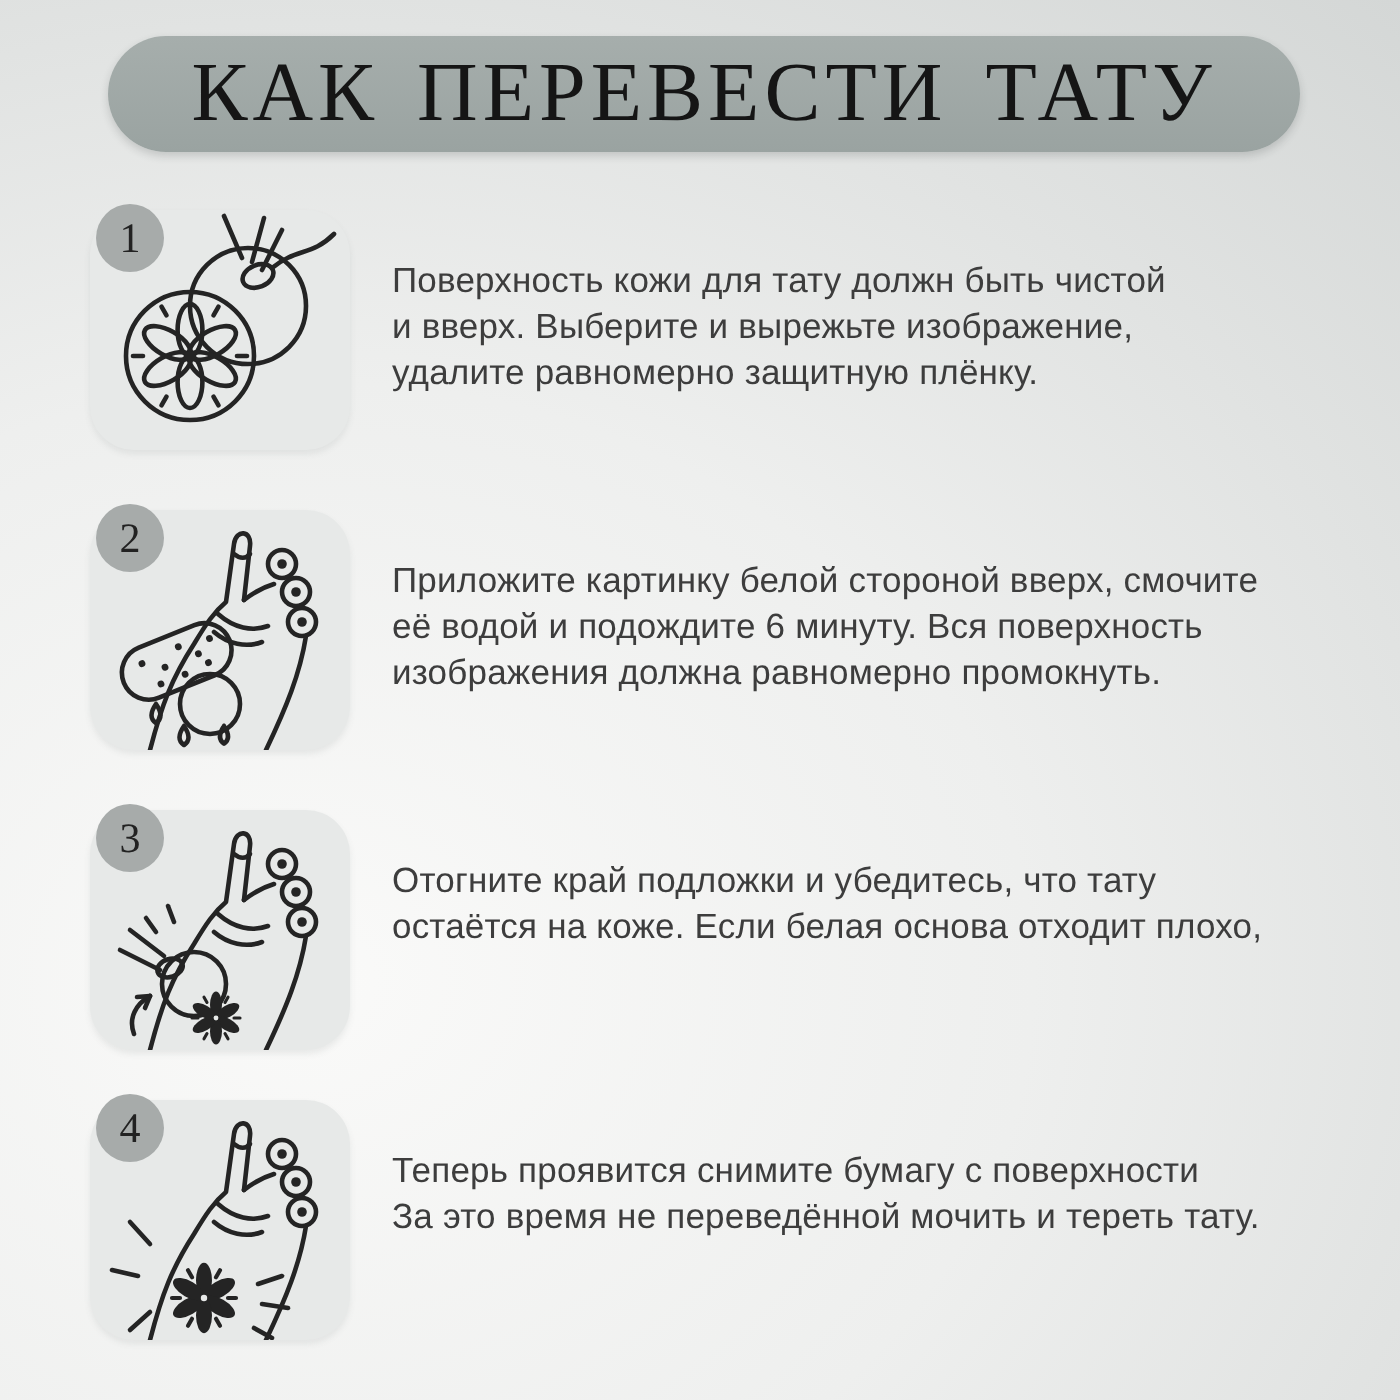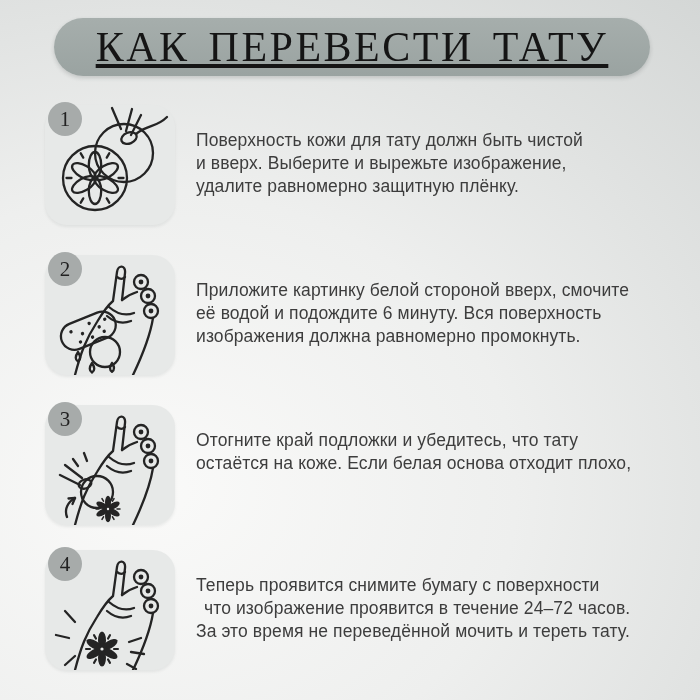--- a/index.html
+++ b/index.html
@@ -14,21 +14,21 @@
   .banner {
     position:absolute; left:54px; top:18px; width:596px; height:58px;
     border-radius:29px;
     background:linear-gradient(180deg, var(--banner-bg-top,#a6aeac), var(--banner-bg,#9aa3a1));
     box-shadow:0 2px 4px rgba(40,45,44,0.18);
     display:flex; align-items:center; justify-content:center;
   }
   .banner h1 {
     margin:16px; font-family:"Liberation Serif","DejaVu Serif",serif; font-weight:400;
     font-size:42px; letter-spacing:2.5px; word-spacing:6px;
-    color:var(--title-text,#151515); white-space:nowrap;text-decoration:underline;
+    color:var(--title-text,#151515); white-space:nowrap;
   }
   .row { position:absolute; left:45px; display:flex; }
   .r1{top:105px} .r2{top:255px} .r3{top:405px} .r4{top:550px}
   .box {
     width:130px; height:120px; flex:0 0 130px;
     background:var(--box-bg,#e7e9e8); border-radius:22px; position:relative;
     box-shadow:0 2px 3px rgba(90,95,94,0.10);
   }
   .badge {
     position:absolute; left:3px; top:-3px; width:34px; height:34px; border-radius:50%;
@@ -186,16 +186,15 @@
       <path class="ln" d="M30,72 L20,61"></path>
       <path class="ln" d="M24,88 L11,85"></path>
       <path class="ln" d="M30,106 L20,115"></path>
       <path class="ln" d="M84,92 L96,88"></path>
       <path class="ln" d="M86,102 L99,104"></path>
       <path class="ln" d="M82,114 L91,119"></path>
     </svg>
   </div>
   <div class="text">
     <div class="tline">Теперь проявится снимите бумагу с поверхности</div>
-    <div class="tline indent">что изображение проявится в течение 24–72 часов.</div>
     <div class="tline">За это время не переведённой мочить и тереть тату.</div>
   </div>
 </div>
 
 </body></html>

